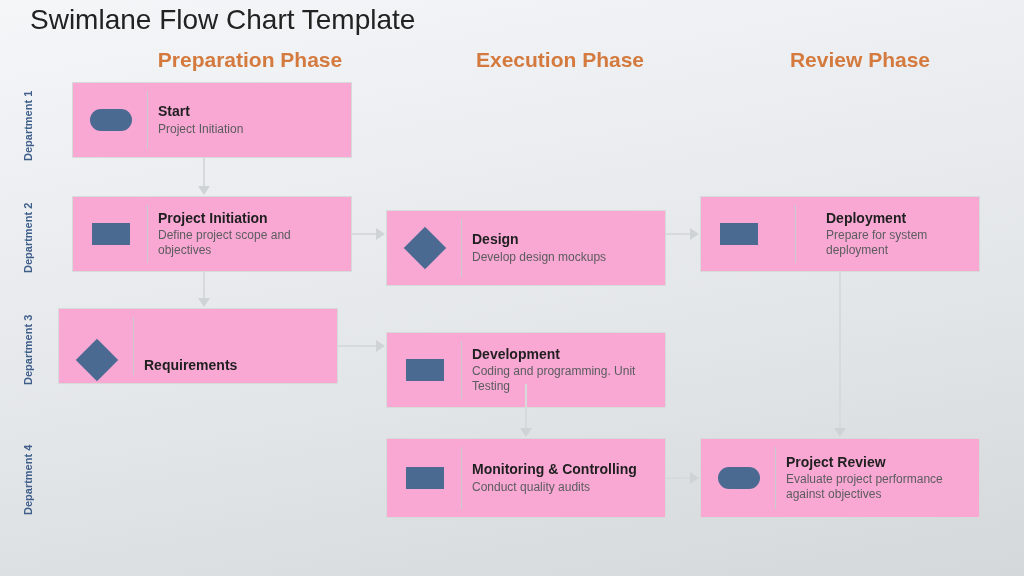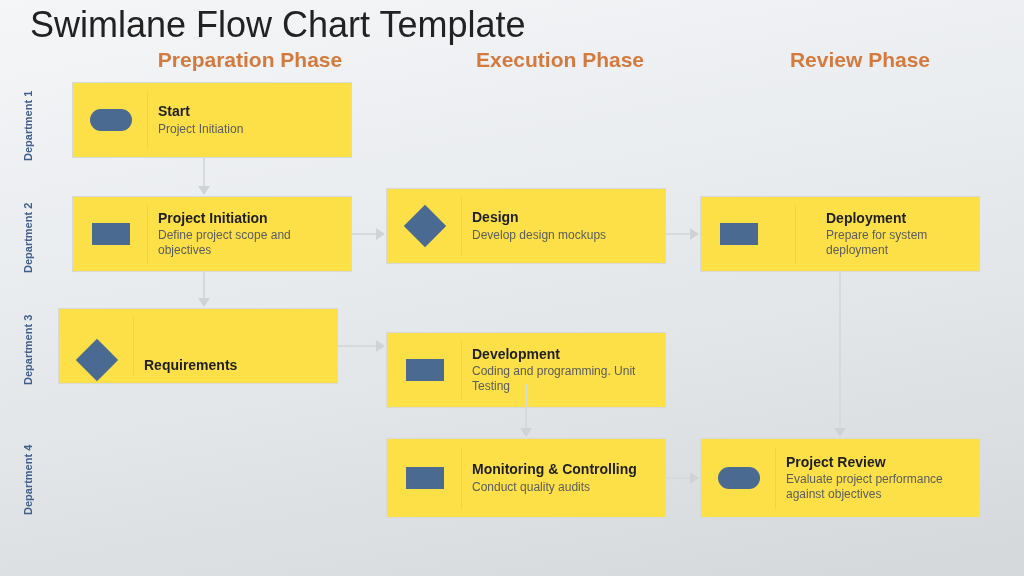--- a/index.html
+++ b/index.html
@@ -6,21 +6,21 @@
   html, body { width: 1024px; height: 576px; overflow: hidden; }
   body {
     font-family: "Segoe UI", Tahoma, Verdana, sans-serif;
     background: linear-gradient(170deg, #f4f6f8 0%, #e3e6e9 60%, #d5d8db 100%);
     position: relative;
   }
   .title {
     position: absolute;
     top: 4px;
     left: 30px;
-    font-size: 36px;
+    font-size: 28px;
     font-weight: 400;
     color: #222;
   }
   .phase-header {
     position: absolute;
     top: 48px;
     font-size: 21px;
     font-weight: 700;
     color: #d47a3e;
     text-align: center;
@@ -29,21 +29,21 @@
     position: absolute;
     font-size: 11px;
     color: #3f5e8a;
     font-weight: 600;
     writing-mode: vertical-rl;
     transform: rotate(180deg);
     text-align: center;
   }
   .card {
     position: absolute;
-    background: #fde047;
+    background: #f9a8d4;
     border: 1px solid #d8dada;
     display: flex;
     align-items: center;
     padding: 8px 10px 8px 8px;
   }
   .card .shape-col {
     width: 60px;
     display: flex;
     align-items: center;
     justify-content: center;
@@ -149,21 +149,21 @@
 <div class="card" style="left:72px; top:196px; width:280px; height:76px;">
   <div class="shape-col">
       <div class="shape-process"></div>
     </div>
   <div class="divider"></div>
   <div class="text-col">
     <div class="card-title">Project Initiation</div>
     <div class="card-desc">Define project scope and objectives</div>
   </div>
 </div>
-<div class="card" style="left:386px; top:188px; width:280px; height:76px;">
+<div class="card" style="left:386px; top:210px; width:280px; height:76px;">
   <div class="shape-col">
       <div class="shape-decision"></div>
     </div>
   <div class="divider"></div>
   <div class="text-col">
     <div class="card-title">Design</div>
     <div class="card-desc">Develop design mockups</div>
   </div>
 </div>
 <div class="card" style="left:700px; top:196px; width:280px; height:76px;gap:20px;">

